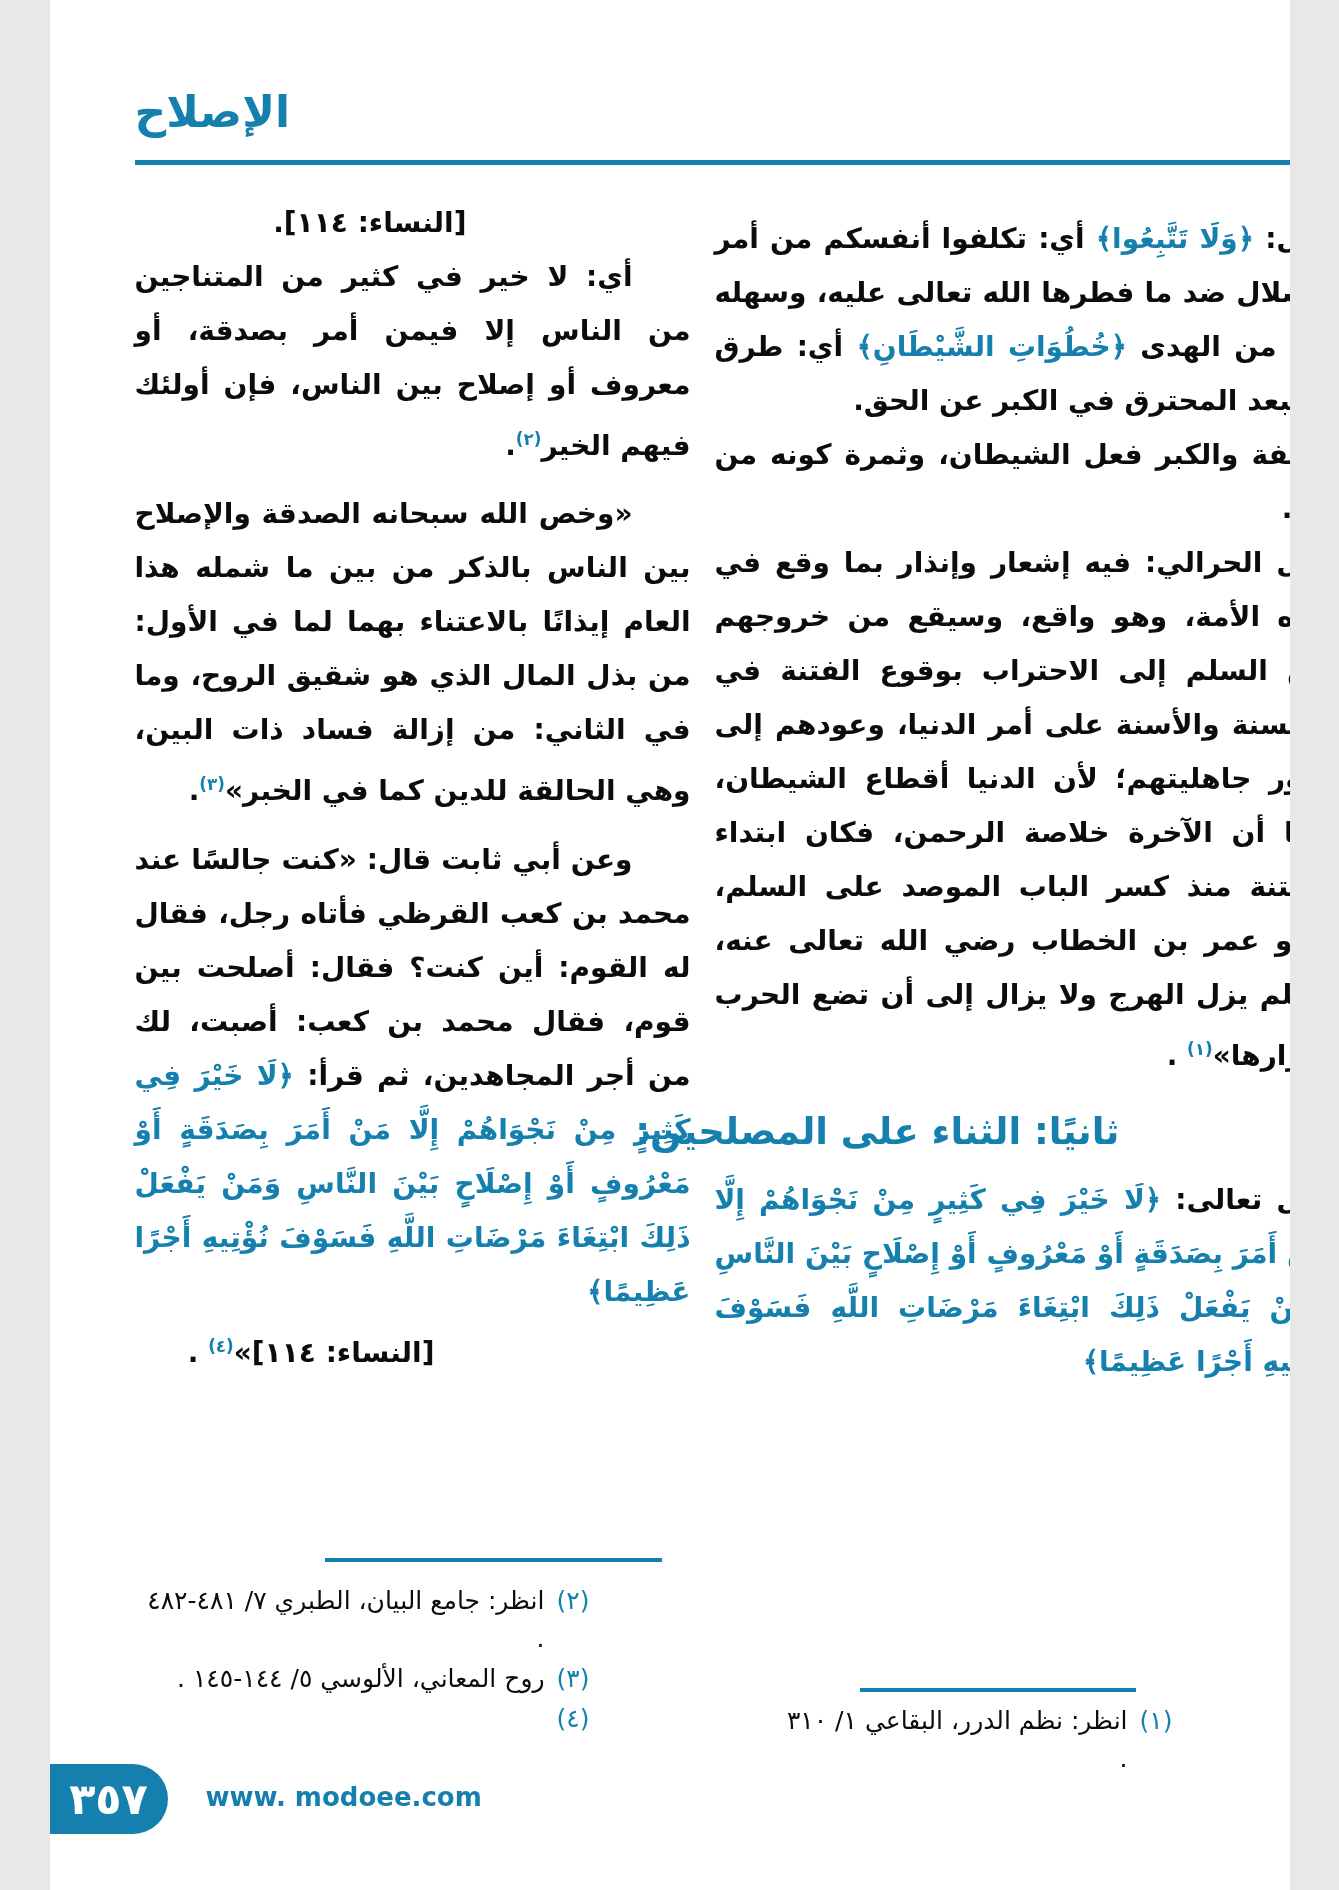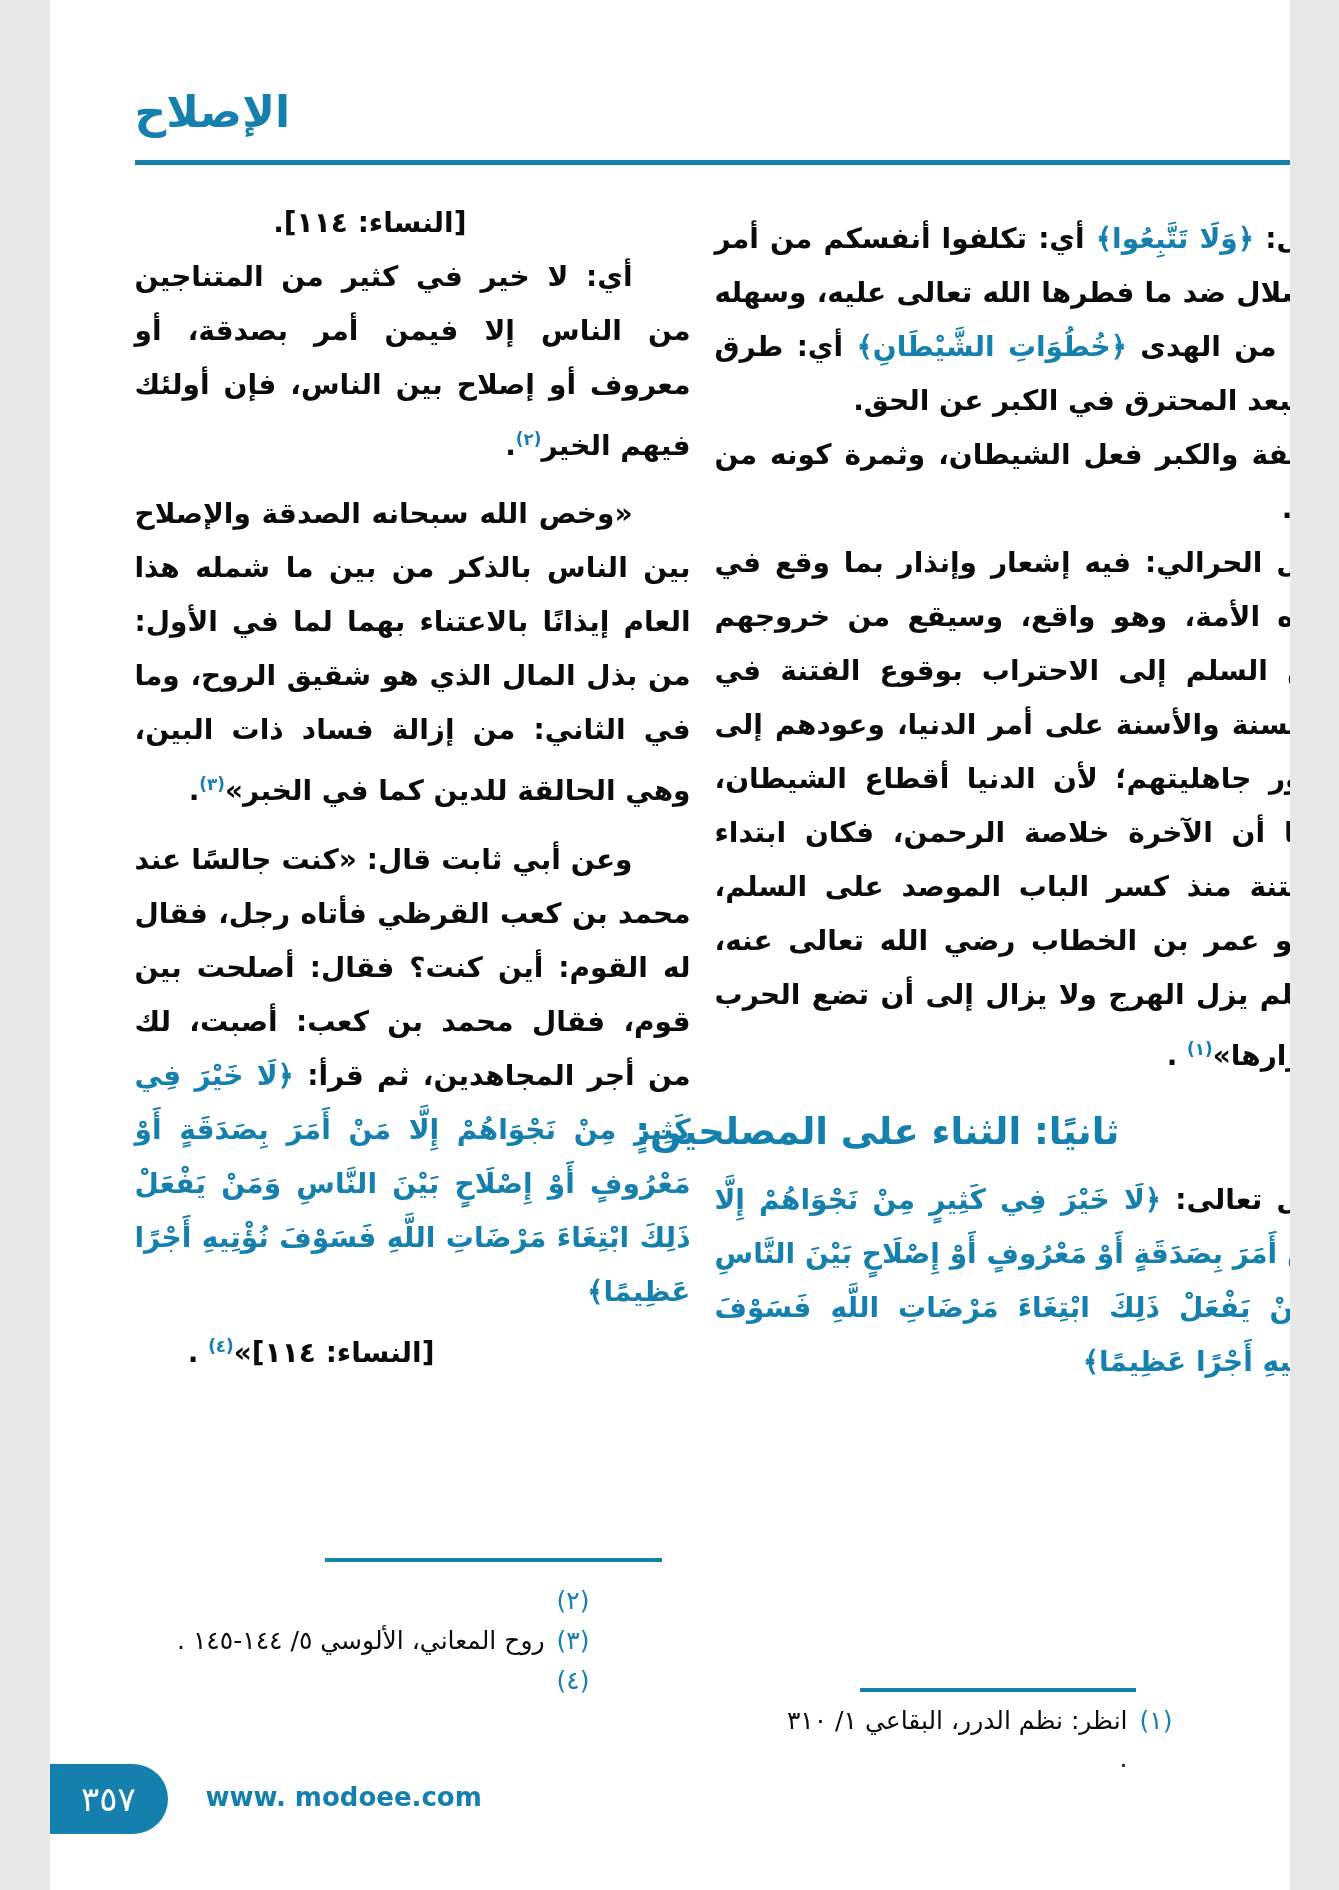--- a/index.html
+++ b/index.html
@@ -52,21 +52,21 @@
   .fn-right { top:1702px; left:725px; width:398px; }
   .fn-item { display:flex; gap:12px; margin-bottom:2px; }
   .fn-num { color:var(--accent); flex:0 0 auto; }
   .fn-text { flex:1 1 auto; }
   
   .badge {
     position:absolute; top:1764px; left:0; width:118px; height:70px;
     background:var(--accent); border-radius:0 36px 36px 0;
     display:flex; align-items:center; justify-content:center;
   }
-  .badge-num { color:#ffffff; font-size:34px; font-weight:normal; direction:rtl; }
+  .badge-num { color:#ffffff; font-size:43px; font-weight:bold; direction:rtl; }
   .website {
     position:absolute; top:1782px; left:156px;
     color:var(--accent); font-size:26px; font-weight:bold; direction:ltr;
   }
 </style>
 </head>
 <body>
 
 <div class="page">
 
@@ -88,20 +88,21 @@
     <p class="para indent mt"><span class="s-n">وعن أبي ثابت قال: «كنت جالسًا عند محمد بن كعب القرظي فأتاه رجل، فقال له القوم: أين كنت؟ فقال: أصلحت بين قوم، فقال محمد بن كعب: أصبت، لك من أجر المجاهدين، ثم قرأ: </span><span class="s-q">﴿لَا خَيْرَ فِي كَثِيرٍ مِنْ نَجْوَاهُمْ إِلَّا مَنْ أَمَرَ بِصَدَقَةٍ أَوْ مَعْرُوفٍ أَوْ إِصْلَاحٍ بَيْنَ النَّاسِ وَمَنْ يَفْعَلْ ذَلِكَ ابْتِغَاءَ مَرْضَاتِ اللَّهِ فَسَوْفَ نُؤْتِيهِ أَجْرًا عَظِيمًا﴾</span></p>
     <p class="para cite-line cite-2"><span class="s-n">[النساء: ١١٤]»</span><span class="s-r">(٤)</span><span class="s-n"> .</span></p>
   </div>
 
   <div class="fn-sep fn-sep-left"></div>
   <div class="fn-sep fn-sep-right"></div>
 
   <div class="footnotes fn-left" dir="rtl">
     <div class="fn-item">
       <span class="fn-num">(٢)</span>
+      <span class="fn-text">انظر: جامع البيان، الطبري ٧/ ٤٨١-٤٨٢ .</span>
     </div>
     <div class="fn-item">
       <span class="fn-num">(٣)</span>
       <span class="fn-text">روح المعاني، الألوسي ٥/ ١٤٤-١٤٥ .</span>
     </div>
     <div class="fn-item">
       <span class="fn-num">(٤)</span>
     </div>
   </div>
 

